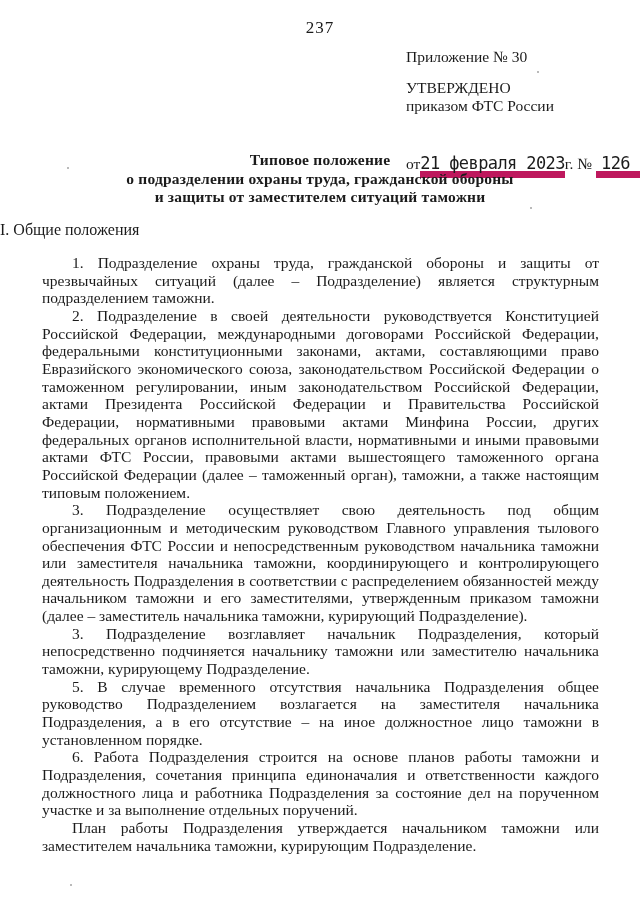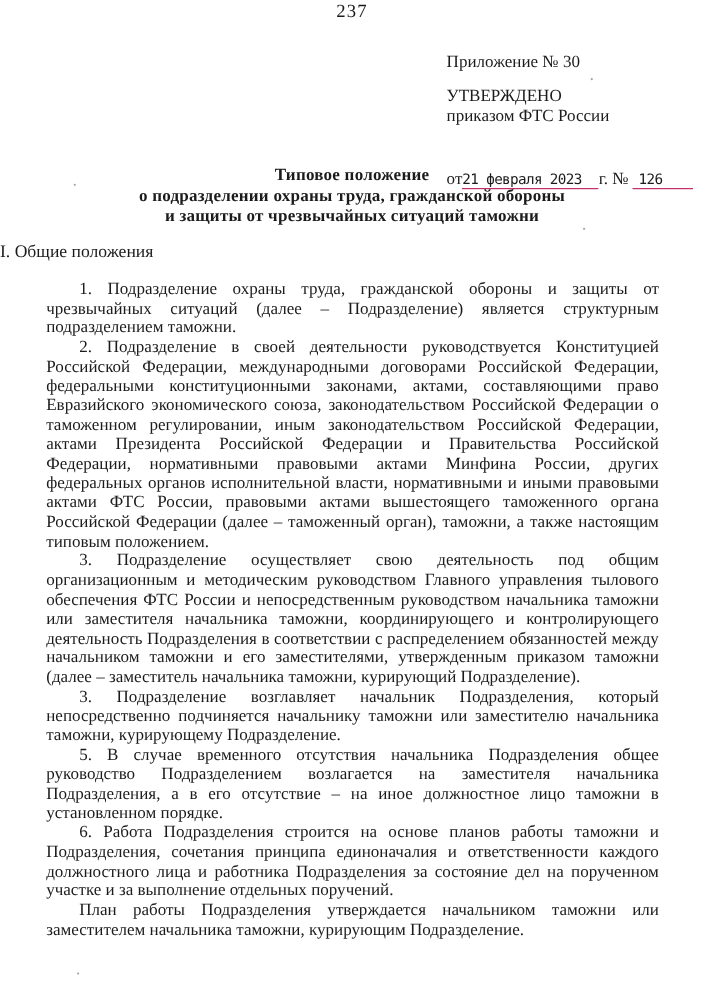--- a/index.html
+++ b/index.html
@@ -8,43 +8,43 @@
       width: 640px;
       height: 905px;
       background: #ffffff;
       font-family: "Liberation Serif", serif;
       color: #1b1b1b;
       overflow: hidden;
       -webkit-font-smoothing: antialiased;
     }
     .page-number {
       position: absolute;
-      top: 0;
+      top: 18px;
       left: 0;
       width: 100%;
       text-align: center;
       font-size: 17px;
       letter-spacing: 1px;
     }
     .approval {
       position: absolute;
       left: 406px;
       top: 48px;
       font-size: 15.5px;
       line-height: 18.6px;
       white-space: nowrap;
     }
     .approval-gap { height: 12px; }
     .date-line { white-space: nowrap; }
     .fill {
       font-family: "DejaVu Sans Mono", monospace;
-      font-size: 13px;
+      font-size: 17px;
       letter-spacing: -0.6px;
       display: inline-block;
-      border-bottom: 1px solid #be185d;
+      border-bottom: 7px solid #be185d;
       line-height: 15px;
       vertical-align: baseline;
     }
     .fill-date { min-width: 124px; }
     .fill-num  { min-width: 50px; padding-left: 5px; margin-left: 4px; margin-top: 40px; }
     .doc-title {
       position: absolute;
       left: 0;
       top: 151px;
       width: 100%;
@@ -91,21 +91,21 @@
     <div>Приложение № 30</div>
     <div class="approval-gap"></div>
     <div>УТВЕРЖДЕНО</div>
     <div>приказом ФТС России</div>
     <div class="date-line"><span>от</span><span class="fill fill-date">21 февраля 2023</span><span>г. №</span><span class="fill fill-num">126</span></div>
   </div>
 
   <div class="doc-title">
     <div>Типовое положение</div>
     <div>о подразделении охраны труда, гражданской обороны</div>
-    <div>и защиты от чрезвычайных ситуаций таможни</div>
+    <div>и защиты от заместителем ситуаций таможни</div>
   </div>
 
   <div class="section-heading">I. Общие положения</div>
 
   <div class="body-text">
     <p>1. Подразделение охраны труда, гражданской обороны и защиты от чрезвычайных ситуаций (далее – Подразделение) является структурным подразделением таможни.</p>
     <p>2. Подразделение в своей деятельности руководствуется Конституцией Российской Федерации, международными договорами Российской Федерации, федеральными конституционными законами, актами, составляющими право Евразийского экономического союза, законодательством Российской Федерации о таможенном регулировании, иным законодательством Российской Федерации, актами Президента Российской Федерации и Правительства Российской Федерации, нормативными правовыми актами Минфина России, других федеральных органов исполнительной власти, нормативными и иными правовыми актами ФТС России, правовыми актами вышестоящего таможенного органа Российской Федерации (далее – таможенный орган), таможни, а также настоящим типовым положением.</p>
     <p>3. Подразделение осуществляет свою деятельность под общим организационным и методическим руководством Главного управления тылового обеспечения ФТС России и непосредственным руководством начальника таможни или заместителя начальника таможни, координирующего и контролирующего деятельность Подразделения в соответствии с распределением обязанностей между начальником таможни и его заместителями, утвержденным приказом таможни (далее – заместитель начальника таможни, курирующий Подразделение).</p>
     <p>3. Подразделение возглавляет начальник Подразделения, который непосредственно подчиняется начальнику таможни или заместителю начальника таможни, курирующему Подразделение.</p>
     <p>5. В случае временного отсутствия начальника Подразделения общее руководство Подразделением возлагается на заместителя начальника Подразделения, а в его отсутствие – на иное должностное лицо таможни в установленном порядке.</p>

